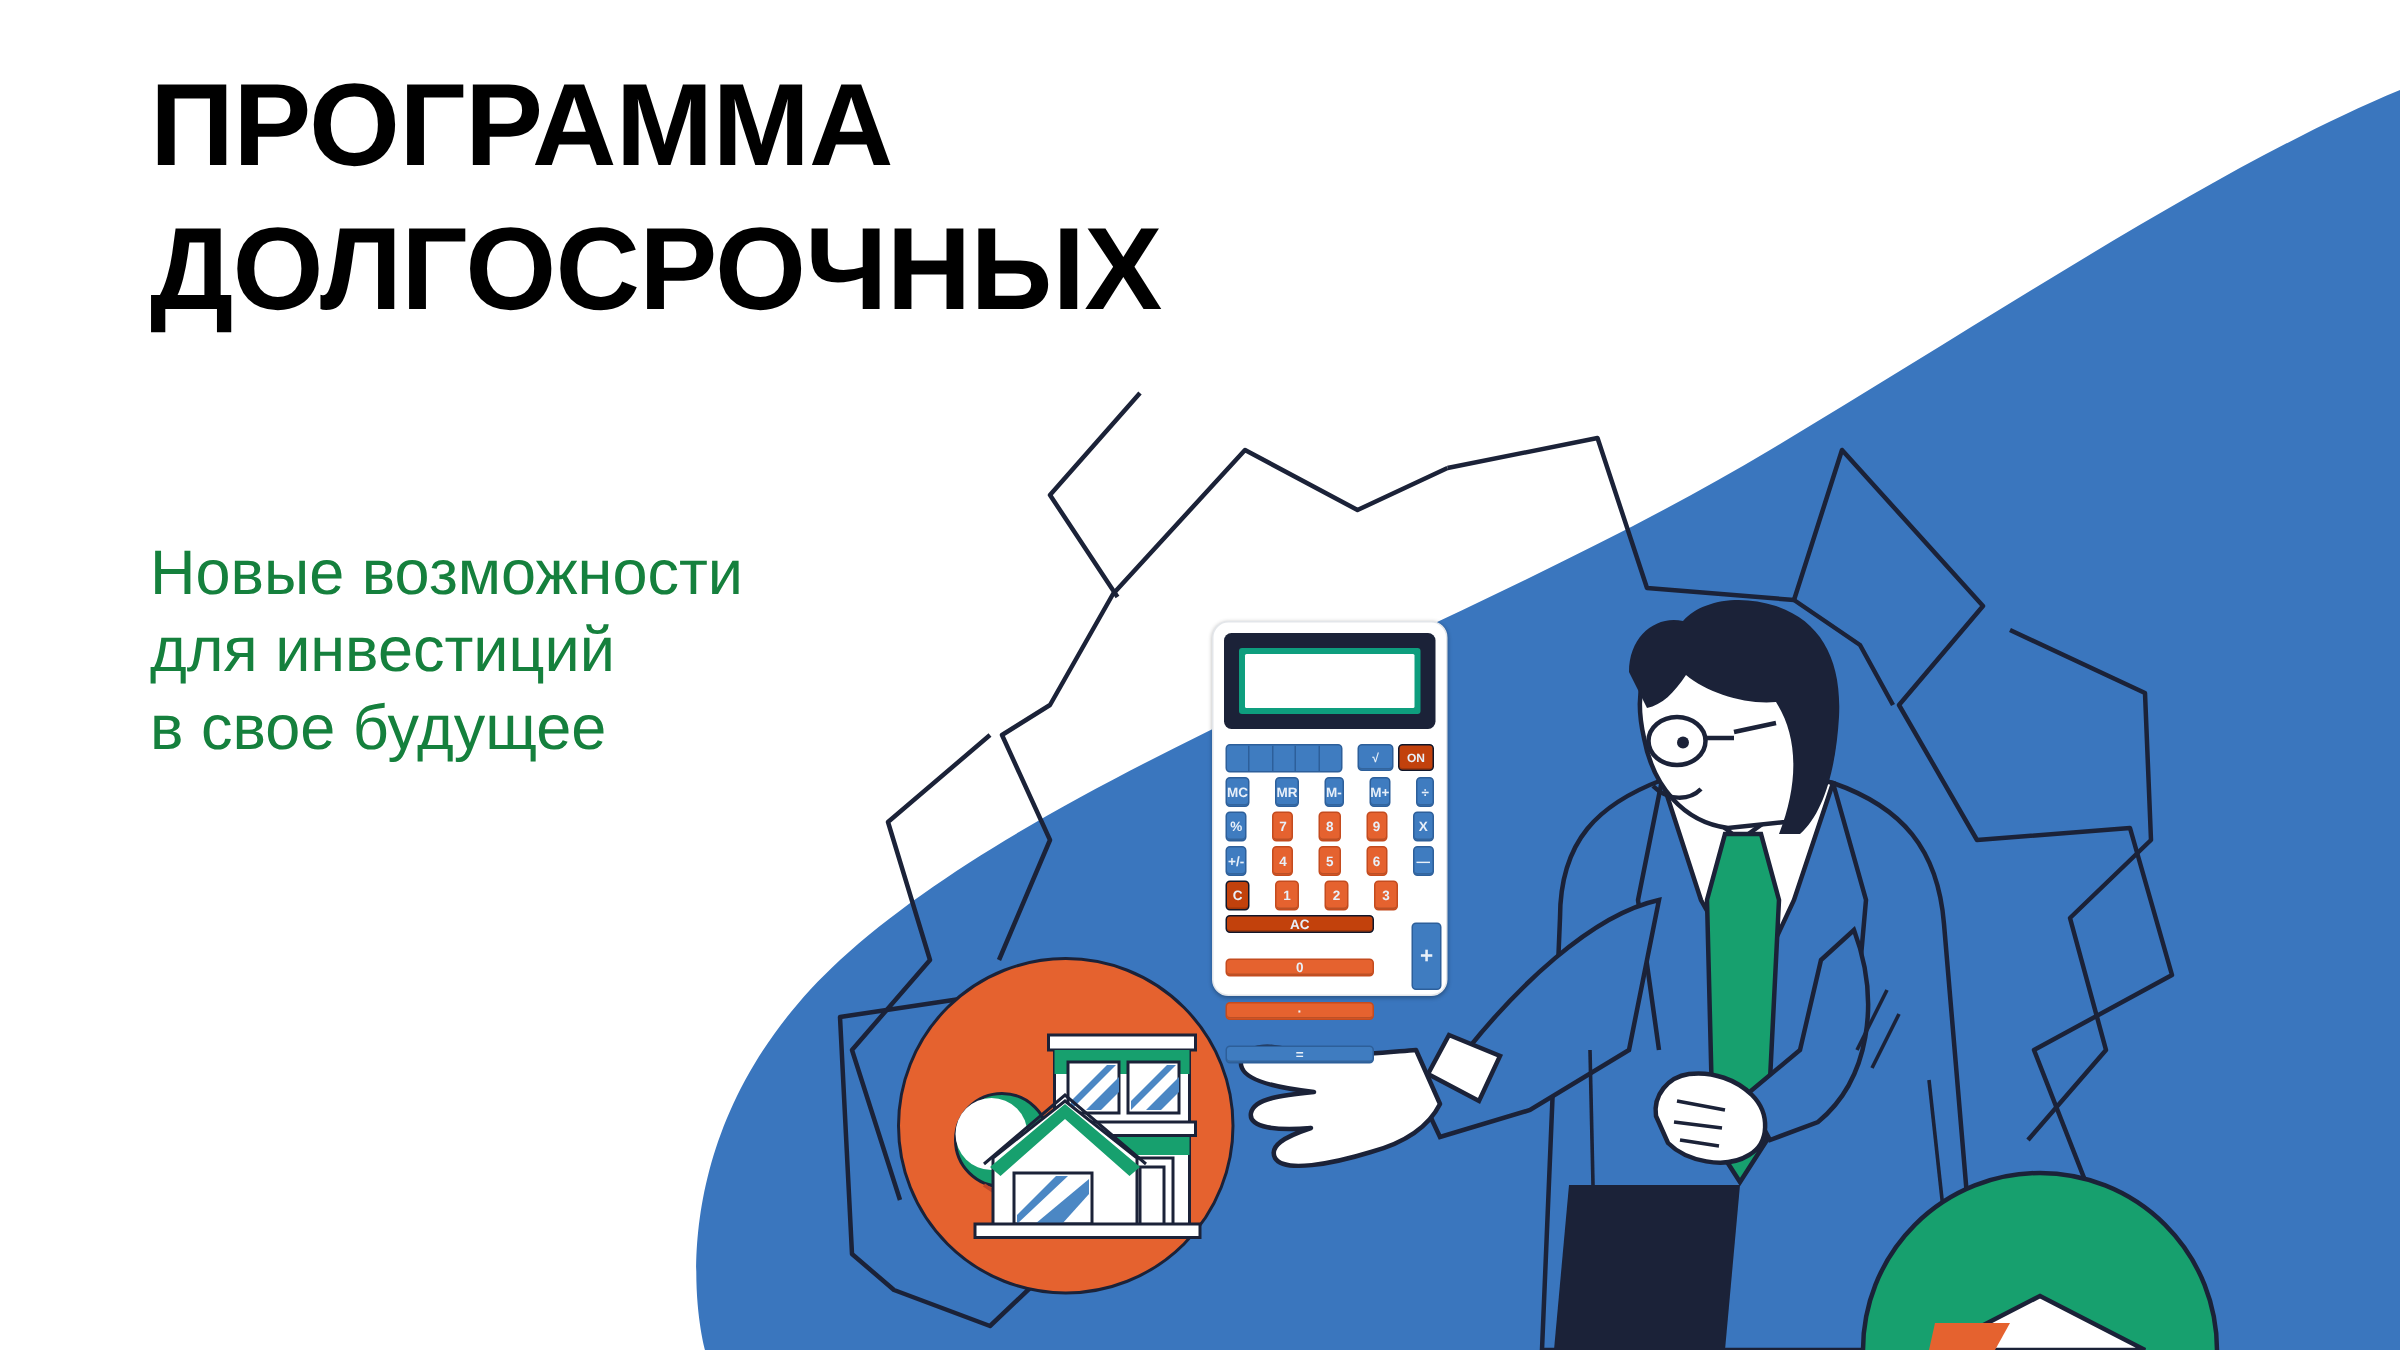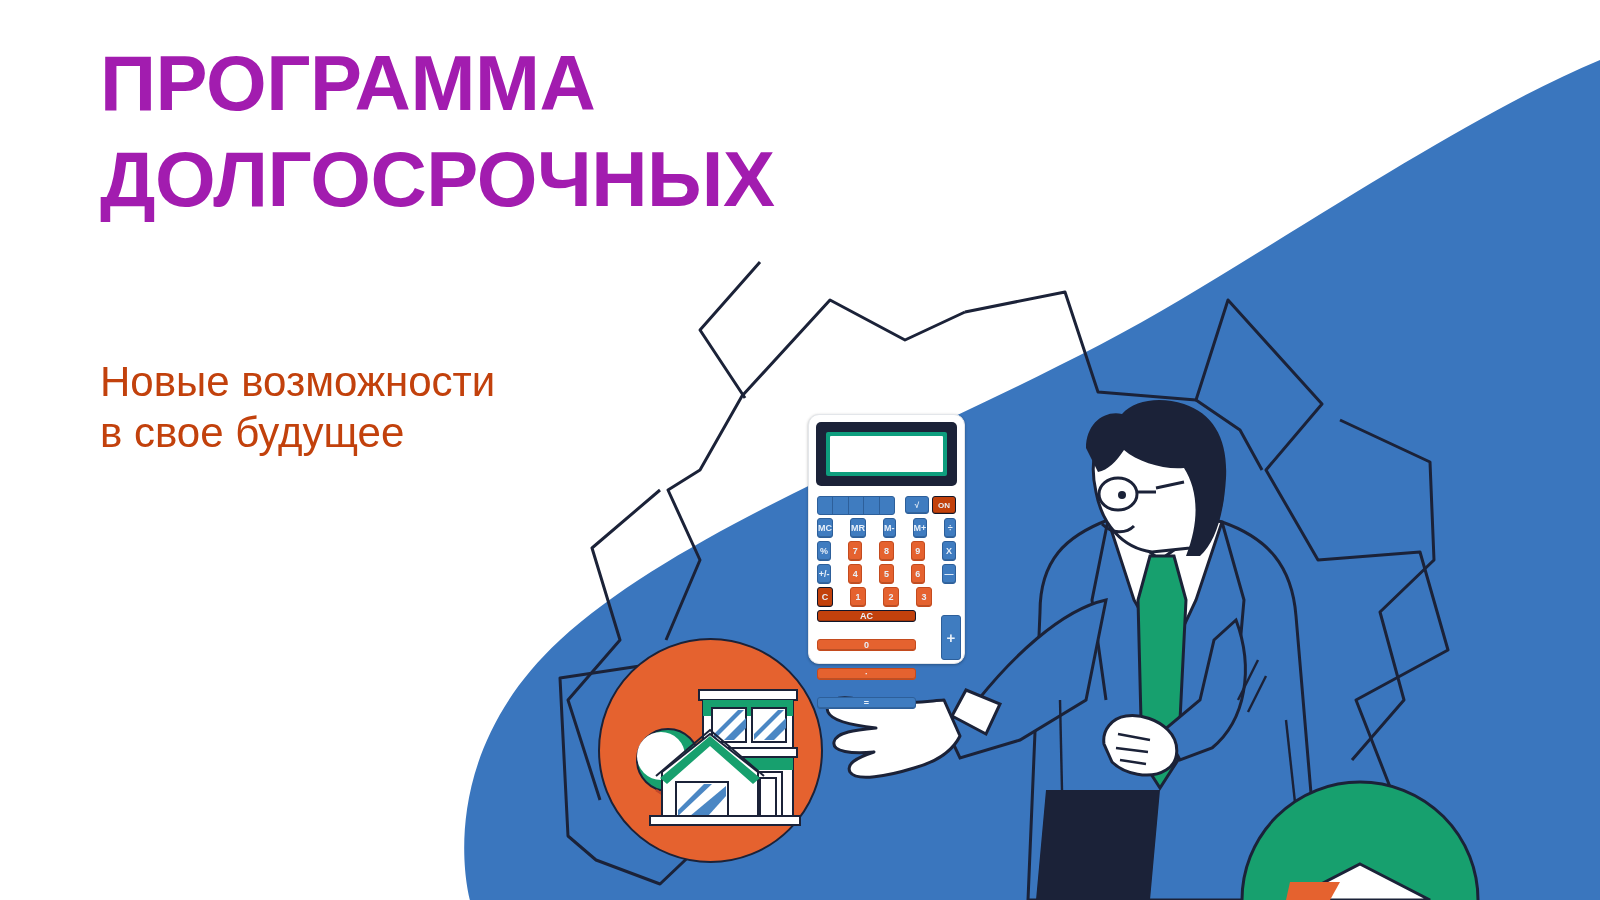--- a/index.html
+++ b/index.html
@@ -12,26 +12,26 @@
   .blue-blob{
     position:absolute;left:0;top:0;width:1600px;height:900px;
     pointer-events:none;
   }
   
   .text-col{
     position:absolute;left:100px;top:46px;width:860px;z-index:40;
   }
   .headline{
     font-size:78px;line-height:0.95;font-weight:bold;letter-spacing:-0.5px;
-    color:#a21caf;margin:0;
+    color:#000000;margin:0;
   }
   .headline .ln{display:block;margin-bottom:22px;}
   .subtitle{
     margin:0;padding-top:118px;
-    font-size:42px;line-height:1.22;font-weight:400;color:#c2410c;
+    font-size:42px;line-height:1.22;font-weight:400;color:#15803d;
   }
   .subtitle .ln{display:block;}
   
   .art{position:absolute;left:0;top:0;width:1600px;height:900px;z-index:20;}
   
   .calc{
     position:absolute;left:808px;top:414px;width:155px;height:248px;z-index:36;
     background:#ffffff;border-radius:11px;
     box-shadow:0 1px 3px rgba(0,0,0,.30);
     border:1px solid #e3e6ea;
@@ -99,20 +99,21 @@
     </g>
   </svg>
 
   <div class="text-col">
     <h1 class="headline">
       <span class="ln">ПРОГРАММА</span>
       <span class="ln">ДОЛГОСРОЧНЫХ</span>
     </h1>
     <p class="subtitle">
       <span class="ln">Новые возможности</span>
+      <span class="ln">для инвестиций</span>
       <span class="ln">в свое будущее</span>
     </p>
   </div>
 
   <svg class="art" viewBox="0 0 1600 900">
 
     <g fill="none" stroke="#1B2238" stroke-width="3" stroke-linejoin="round">
 
       <path d="M965 312 L1065 292 L1098 392 L1196 400 L1228 300 L1322 404
                L1266 470 L1318 560 L1420 552 L1448 650 L1356 700 L1392 792

